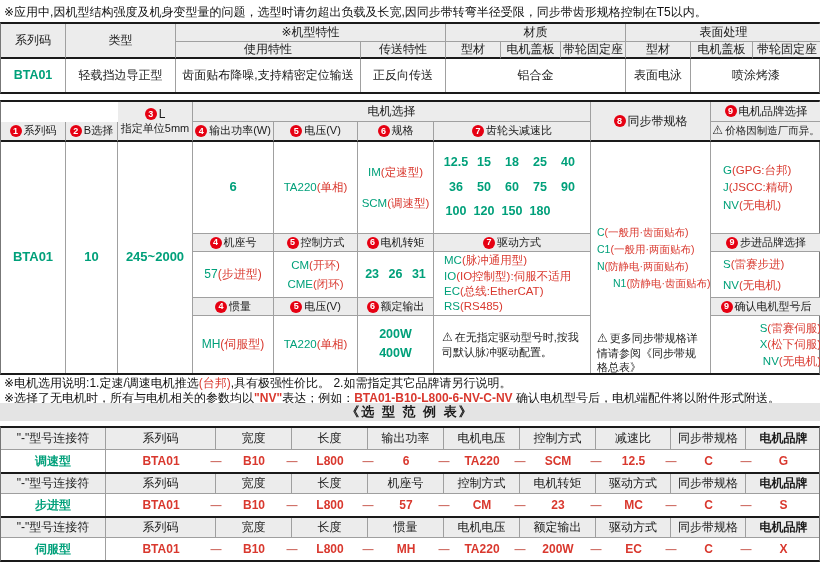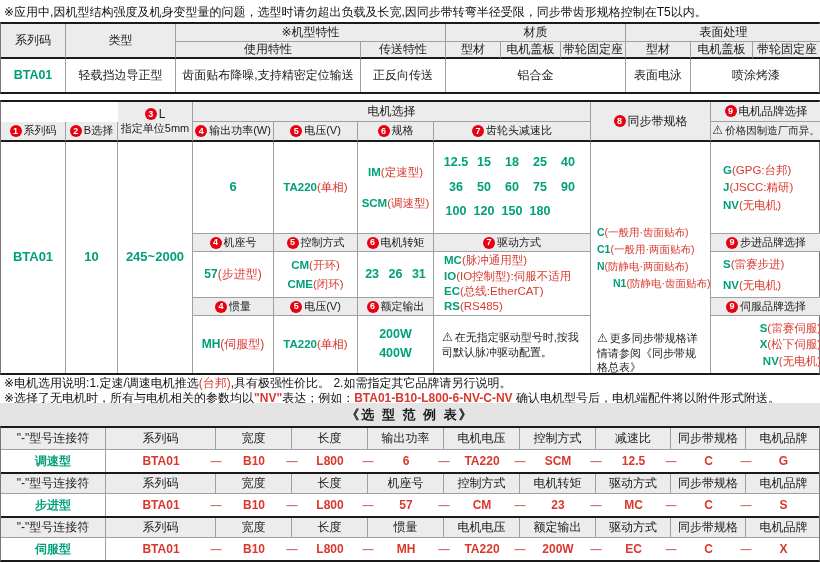--- a/index.html
+++ b/index.html
@@ -18,49 +18,49 @@
   .c { border-right:1px solid #a0a0a0; border-bottom:1px solid #a0a0a0;
        display:flex; flex-direction:column; align-items:center; justify-content:center;
        text-align:center; font-size:12px; line-height:1.25; overflow:hidden; }
   .row { display:flex; flex-direction:row !important; align-items:center; justify-content:center; }
   .c.rc { border-right:none; }
   .hdr { background:#ececec; }
   .hb { border-bottom:2px solid #1a1a1a; }
   .nb { border-bottom:none; }
   .teal { color:#00a07a; font-weight:bold; }
   .red { color:#d9382e; }
-  .code { color:#00a07a; font-weight:bold; }
+  .code { color:#00a07a; font-weight:normal; }
   .desc { color:#d9382e; }
   .circ { display:inline-flex; align-items:center; justify-content:center;
           width:12px; height:12px; border-radius:50%; background:#e60012; color:#fff;
           font-size:9px; font-weight:bold; line-height:1; margin-right:2px; flex:none; }
   .subhdr { font-size:11px; }
   .warn { font-size:11px; color:#222; text-align:left; line-height:1.3; }
   .warn .tri { font-size:12px; margin-right:2px; }
   .lines { display:flex; flex-direction:column; align-items:flex-start; }
   .line { white-space:nowrap; }
 
   
   .ratios { display:grid; grid-template-columns:repeat(5,1fr); row-gap:9px; width:100%; padding:0 8px; }
   .ratios span { font-weight:bold; color:#00a07a; font-size:12.5px; text-align:center; }
 
   
-  .banner { width:820px; height:24px; background:#e4e4e4; display:flex; align-items:center;
+  .banner { width:820px; height:18px; background:#e4e4e4; display:flex; align-items:center;
             justify-content:center; font-size:13px; font-weight:bold; letter-spacing:2px; }
 
   
   .ex { border-top:2px solid #1a1a1a; border-bottom:2px solid #1a1a1a;
         border-left:1px solid #777; border-right:1px solid #777; }
   .ex-row { display:grid; grid-template-columns:105px 110px 76px 76px 76px 76px 76px 75px 75px 75px;
             height:22px; position:relative; }
   .ex-row.h { background:#ececec; border-bottom:1px solid #9f9f9f; }
   .ex-row.h + .ex-row.h, .ex-row.d + .ex-row.h { border-top:2px solid #1a1a1a; }
   .ex-row .ec { display:flex; align-items:center; justify-content:center; font-size:12px; overflow:hidden; }
   .ex-row.h .ec { border-right:1px solid #9f9f9f; }
-  .ex-row.h .ec:last-child { border-right:none; }
+  .ex-row.h .ec:last-child { border-right:none;font-weight:bold; }
   .ex-row.d .ec.lbl { border-right:1px solid #9f9f9f; color:#00a07a; font-weight:bold; }
   .ex-row.d .ec.val { color:#d9382e; font-weight:bold; }
   .dash { position:absolute; top:0; height:22px; width:14px; display:flex; align-items:center;
           justify-content:center; color:#cf6f65; font-size:11px; font-weight:bold; }
 </style>
 </head>
 <body>
 
 <div class="page">
 
@@ -254,21 +254,21 @@
     <div class="c hdr subhdr row rc" style="grid-area:4/9/5/10">
         <span class="circ">9</span>
         <span>步进品牌选择</span>
       </div>
     <div class="c rc" style="grid-area:5/9/6/10; align-items:flex-start; padding-left:12px; font-size:11.5px; gap:6px;">
       <div class="line"><span class="code">S</span><span class="desc">(雷赛步进)</span></div>
       <div class="line"><span class="code">NV</span><span class="desc">(无电机)</span></div>
     </div>
     <div class="c hdr subhdr row rc" style="grid-area:6/9/7/10">
         <span class="circ">9</span>
-        <span>伺服品牌选择</span>
+        <span>确认电机型号后</span>
       </div>
     <div class="c nb rc" style="grid-area:7/9/8/10; align-items:flex-end; padding-left:12px; font-size:11.5px; gap:2px;">
       <div class="line"><span class="code">S</span><span class="desc">(雷赛伺服)</span></div>
       <div class="line"><span class="code">X</span><span class="desc">(松下伺服)</span></div>
       <div class="line"><span class="code">NV</span><span class="desc">(无电机)</span></div>
     </div>
   </div>
 
   <div class="abs note-line" style="left:4px; top:375px;">
     <span>※电机选用说明:1.定速/调速电机推选</span><span class="red">(台邦)</span><span>,具有极强性价比。 2.如需指定其它品牌请另行说明。</span>

